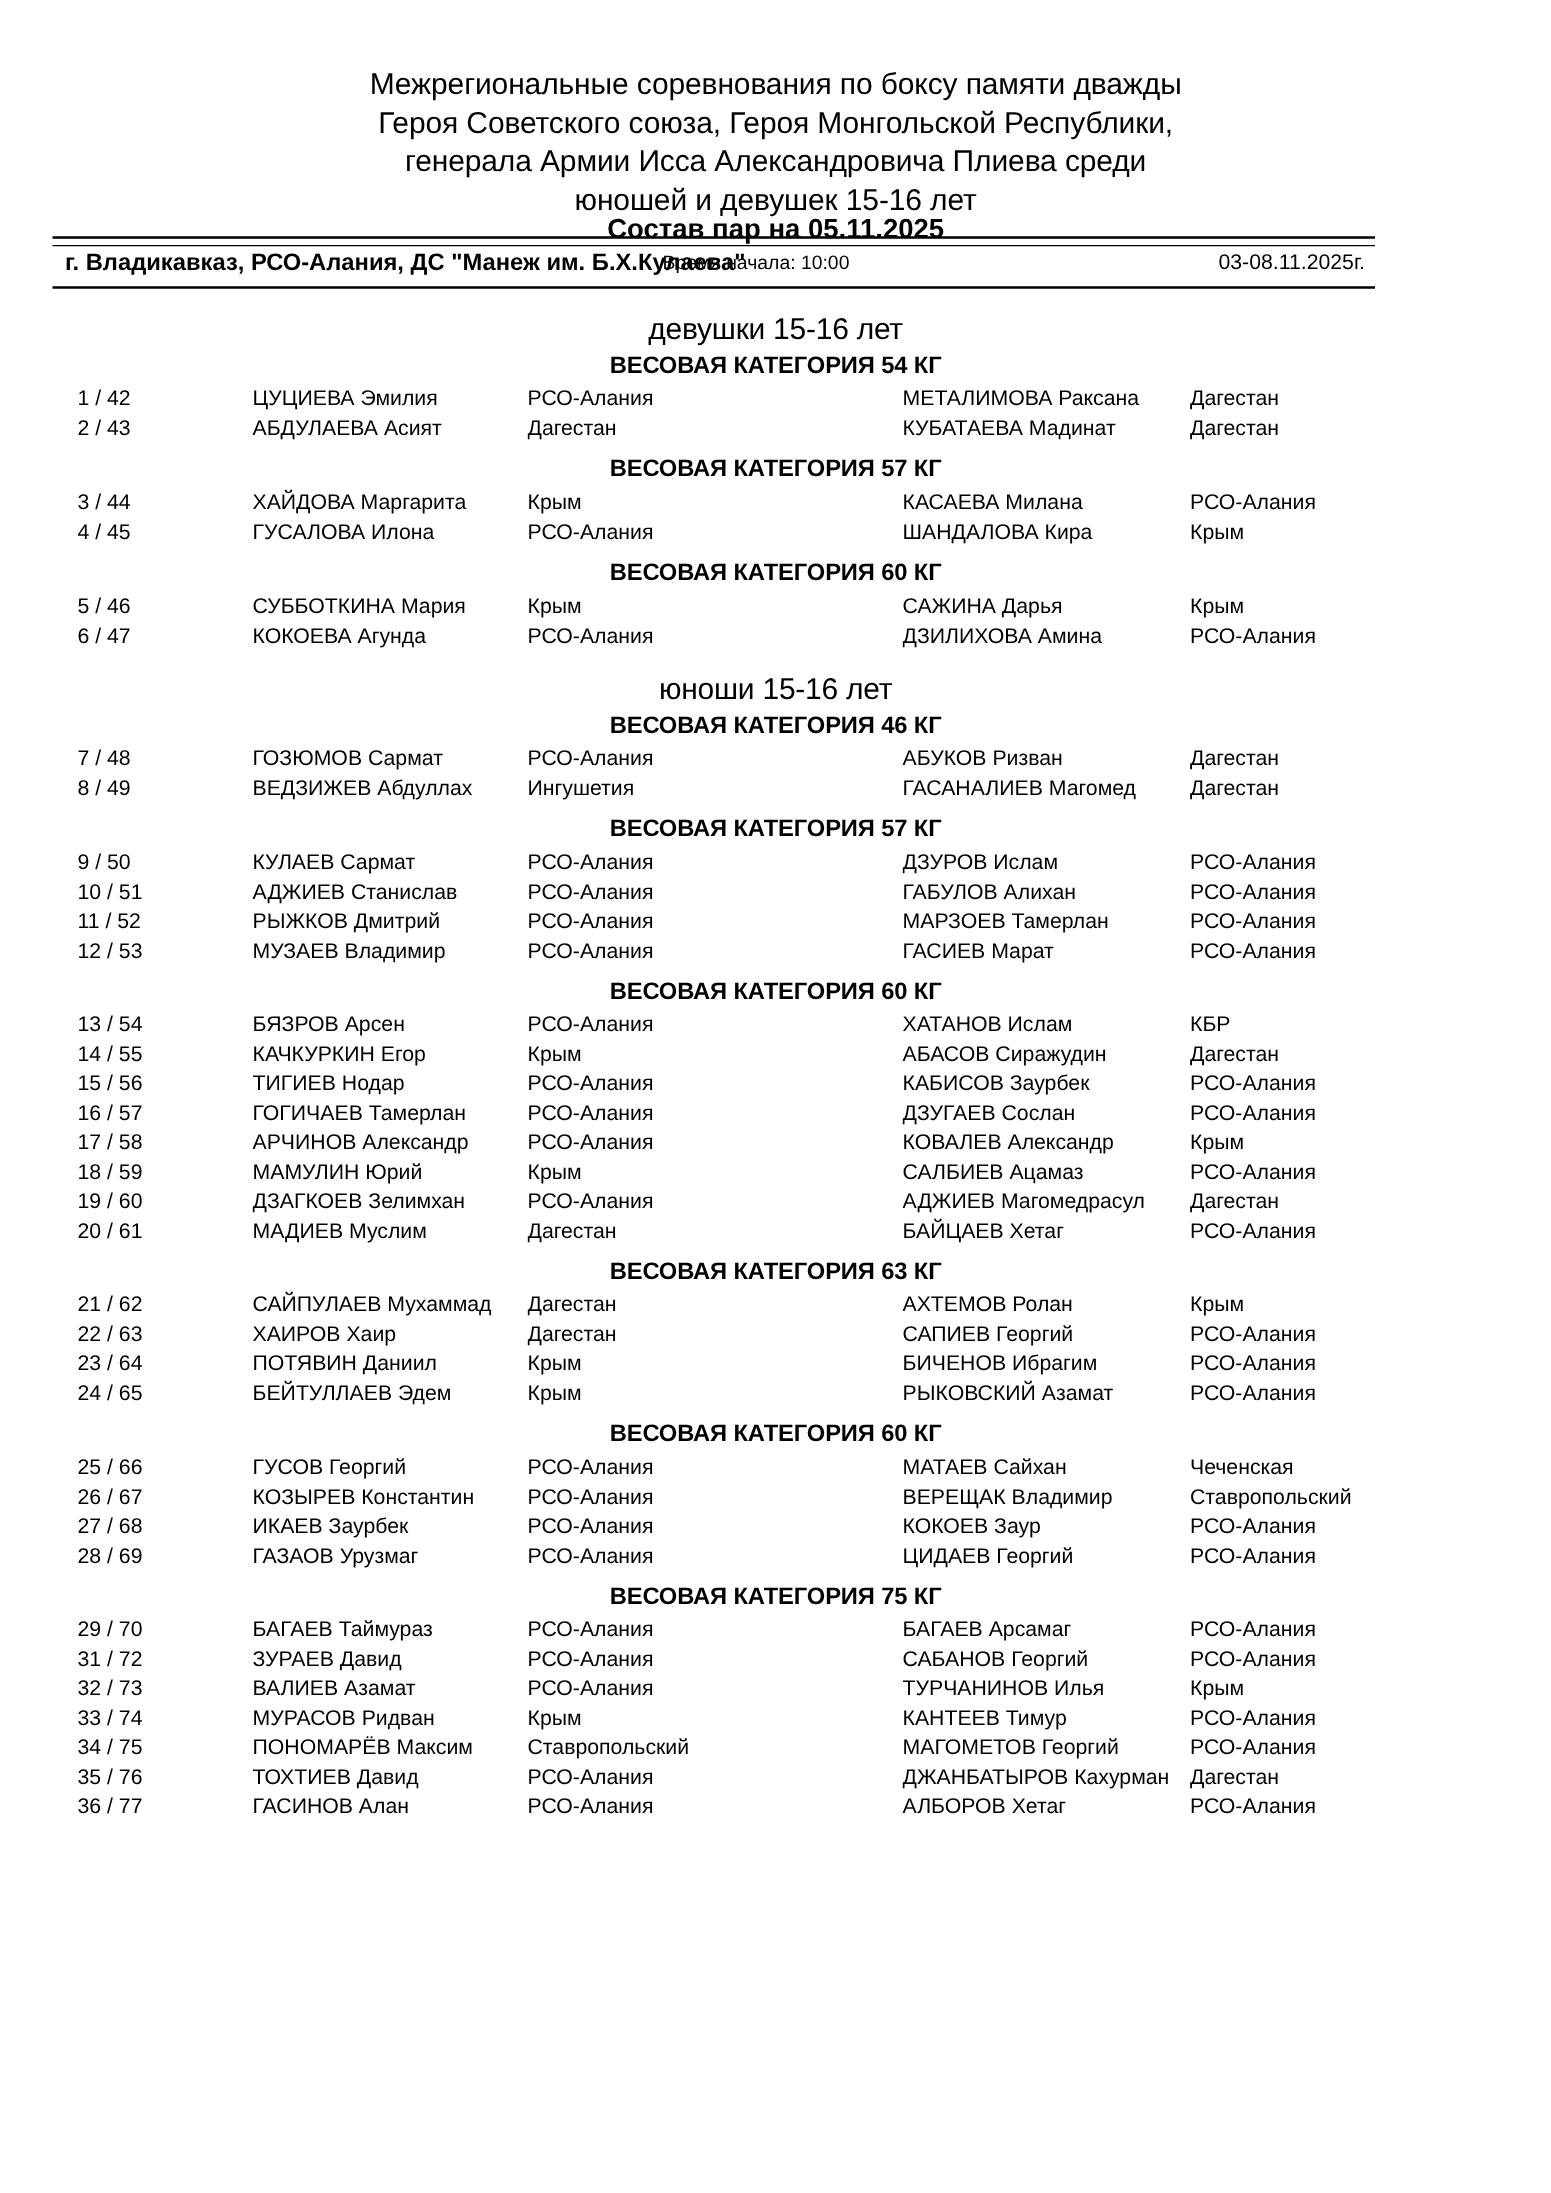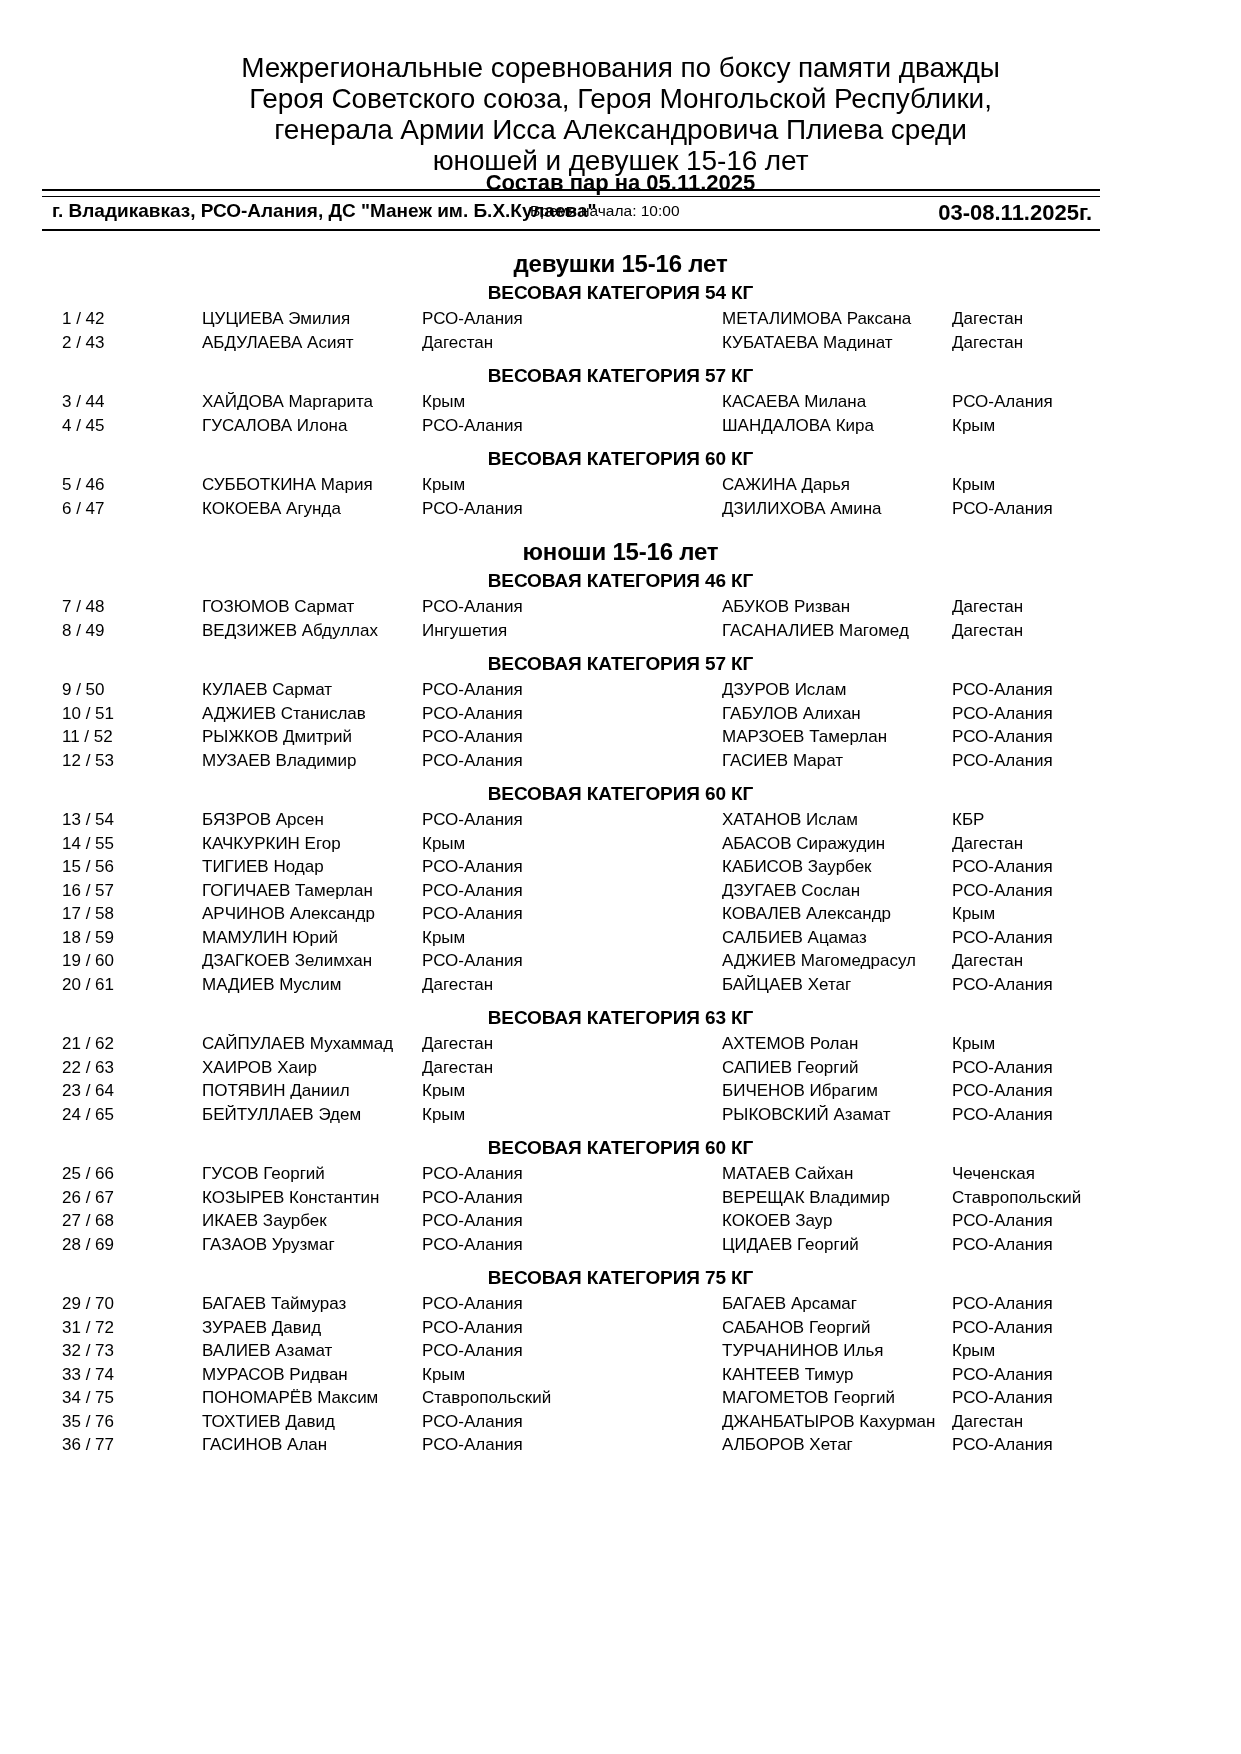--- a/index.html
+++ b/index.html
@@ -27,21 +27,21 @@
 
   
   .title-block {
     position: absolute;
     left: 0;
     top: 52px;
     width: 1241px;
     text-align: center;
   }
   .title-line {
-    font-size: 28px;
+    font-size: 24px;
     line-height: 31px;
     font-weight: normal;
     letter-spacing: -0.1px;
     white-space: nowrap;
   }
 
   .subtitle-line {
     position: absolute;
     left: 0;
     top: 171px;
@@ -85,37 +85,37 @@
     position: absolute;
     left: 488px;
     top: 2px;
     font-size: 15.5px;
     white-space: nowrap;
   }
   .date-range {
     position: absolute;
     right: 8px;
     top: 0;
-    font-size: 22px;
-    font-weight: bold;
+    font-size: 17px;
+    font-weight: normal;
     white-space: nowrap;
   }
 
   
   .content {
     position: absolute;
     left: 0;
     top: 241px;
     width: 1241px;
   }
 
   .gender-heading {
     text-align: center;
     font-size: 24px;
-    font-weight: bold;
+    font-weight: normal;
     padding: 9px 0 2px 0;
     letter-spacing: -0.2px;
   }
   .weight-heading {
     text-align: center;
     font-size: 19px;
     font-weight: bold;
     padding: 2px 0 3px 0;
     letter-spacing: -0.1px;
   }

